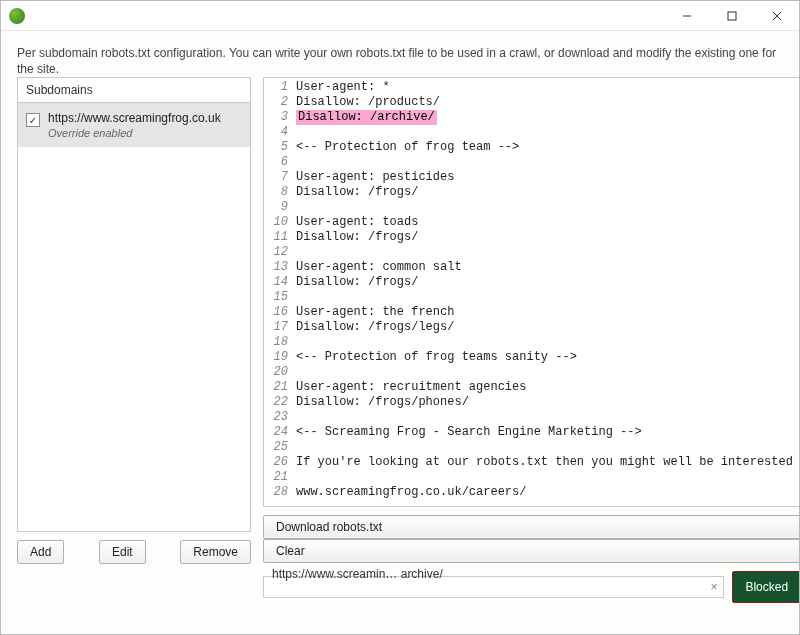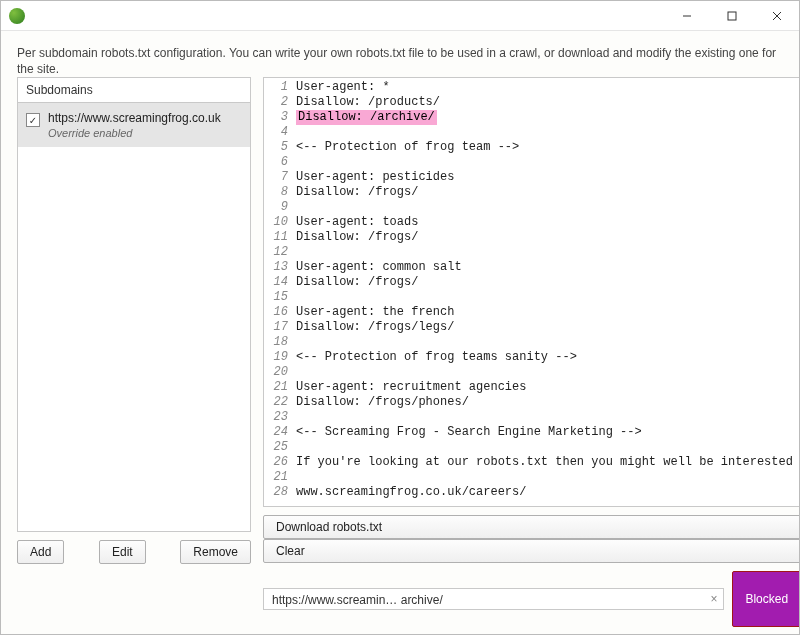--- a/index.html
+++ b/index.html
@@ -162,36 +162,36 @@
   }
   .test-input {
     flex: 1;
     border: 1px solid #c9c9c9;
     background: #fff;
     padding: 4px 24px 16px 8px;
     color: #333;
     position: relative;
     height: 18px;
     display: flex;
-    align-items: flex-start;
+    align-items: flex-end;
   }
   .test-input .clear-x {
     position: absolute;
     right: 6px;
     top: 50%;
     transform: translateY(-50%);
     color: #888;
     font-size: 12px;
   }
   .badge-blocked {
-    background: #a21caf;
+    background: #14532d;
     color: #fff;
     border: 1px solid #a01616;
     border-radius: 2px;
-    padding: 20px 12px;
+    padding: 8px 12px;
     font-size: 12px;
   }
 
   .footer {
     padding: 10px 16px 12px 0;
     display: flex;
     justify-content: flex-end;
   }
   .btn-ok {
     background: linear-gradient(#61c419, #4aa50f);

